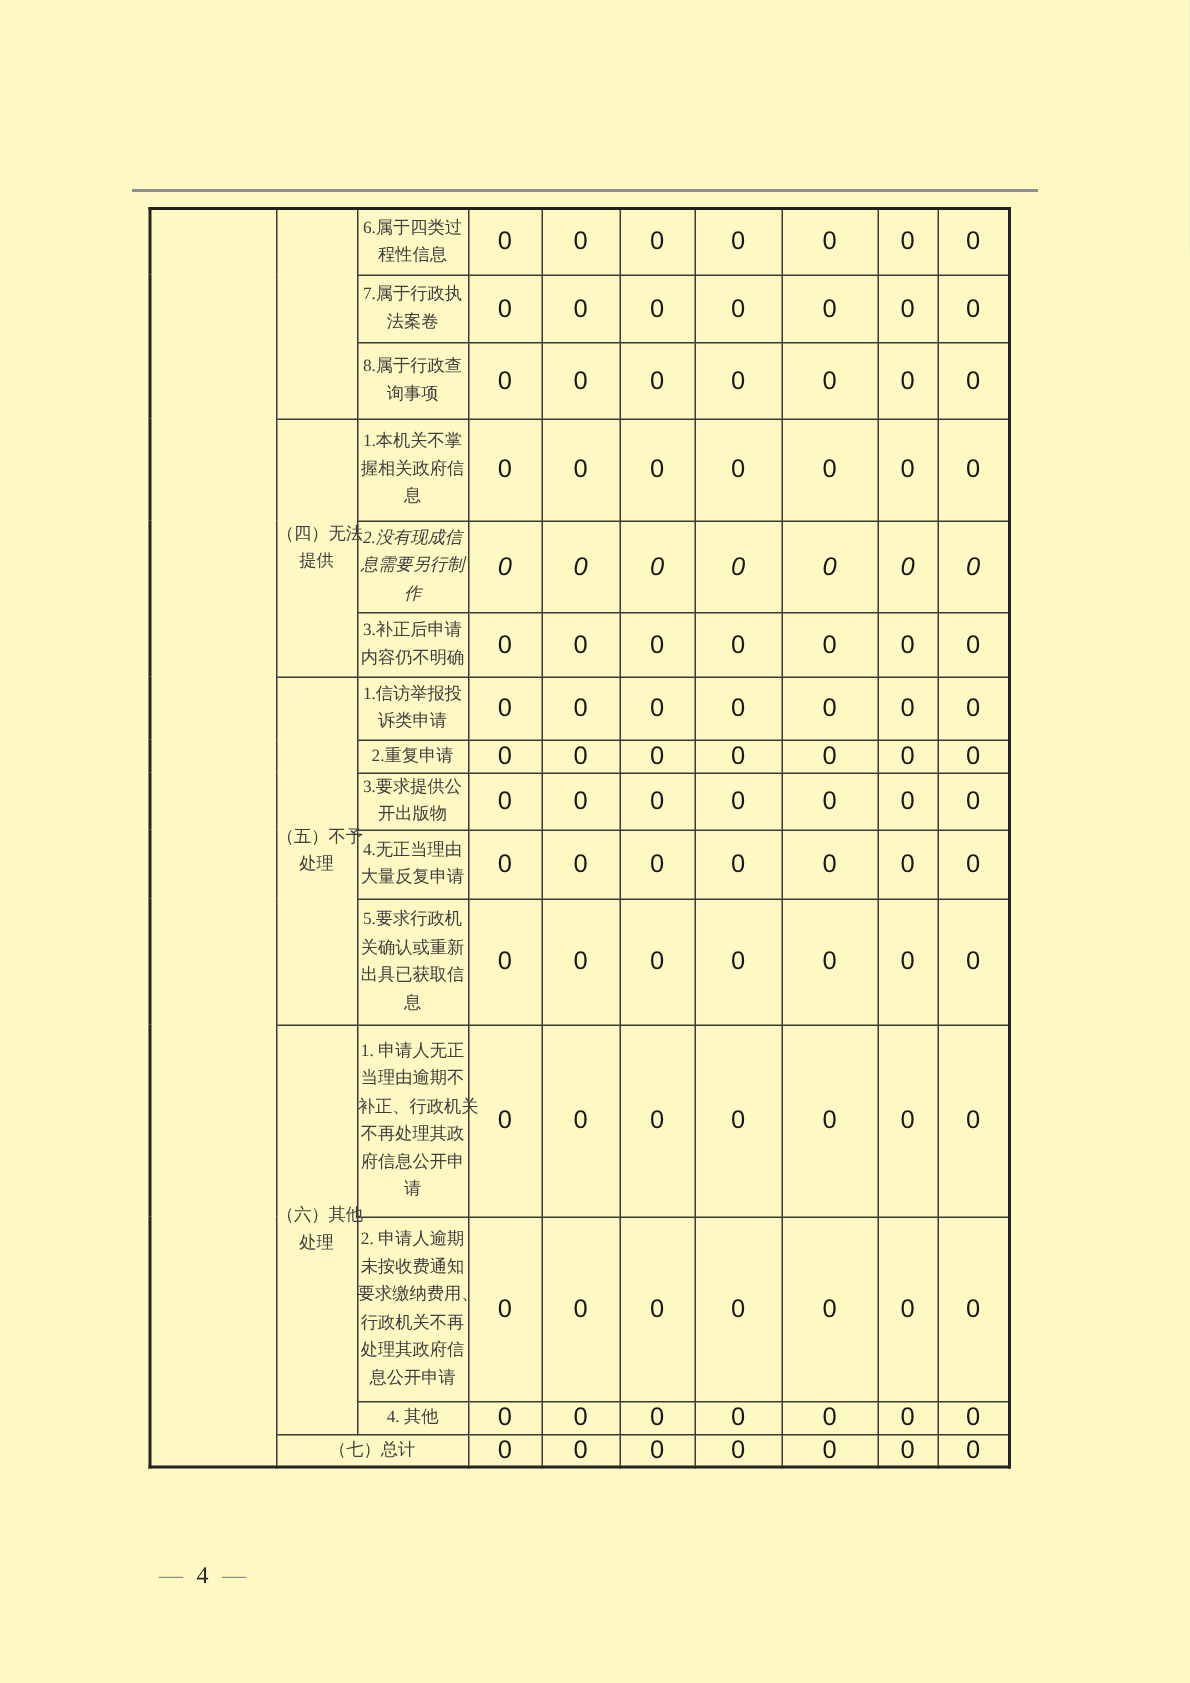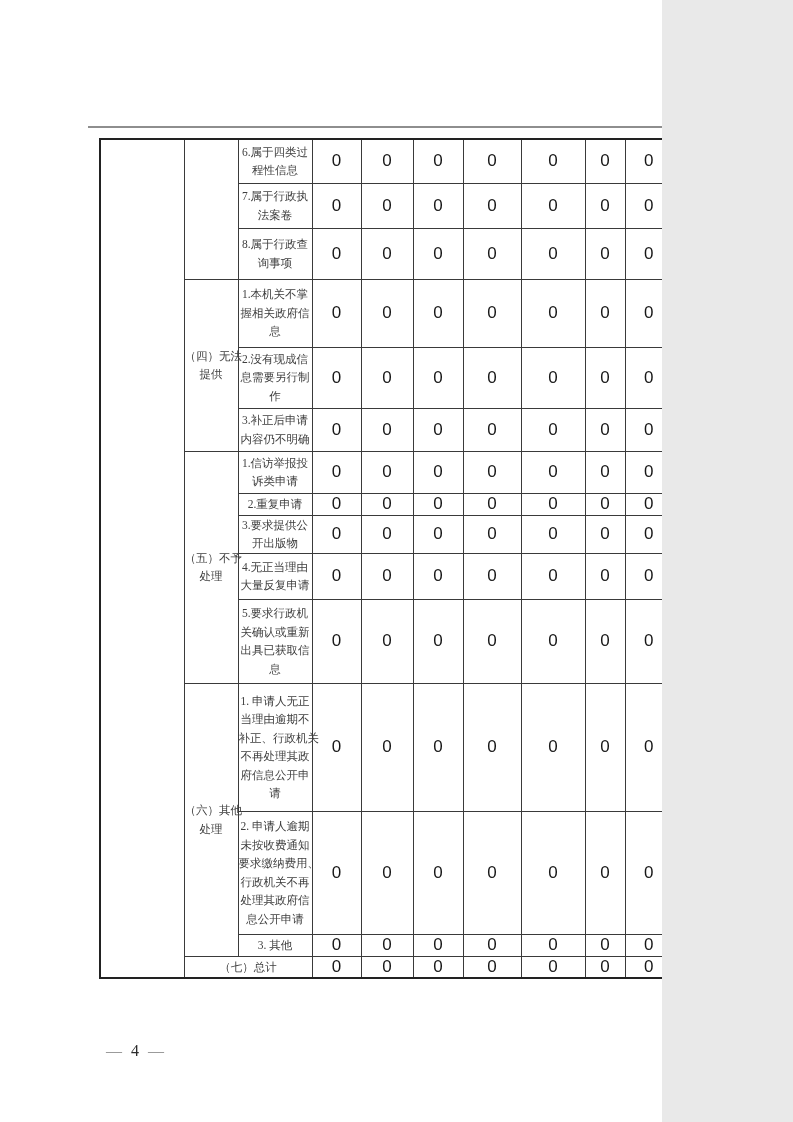--- a/index.html
+++ b/index.html
@@ -1,19 +1,19 @@
 <!DOCTYPE html>
 <html><head>
 <meta charset="utf-8">
 <style>
   html,body{margin:0;padding:0;background:#e9e9e9;}
   .page{
     position:relative;
-    width:662px;height:1122px;
-    background:#ffffff;
+    width:793px;height:1122px;
+    background:#fef9c3;
     font-family:"Liberation Serif","DejaVu Serif",serif;
     overflow:hidden;
   }
   .top-rule{
     position:absolute;
     left:88px;top:126px;width:604px;height:0;
     border-top:2px solid #8e8e8e;
   }
   table.report{
     position:absolute;
@@ -107,21 +107,21 @@
           <td class="lab" rowspan="3">（四）无法<br>提供</td>
           <td class="lab">1.本机关不掌<br>握相关政府信<br>息</td>
           <td class="val">0</td>
           <td class="val">0</td>
           <td class="val">0</td>
           <td class="val">0</td>
           <td class="val">0</td>
           <td class="val">0</td>
           <td class="val">0</td>
         </tr>
-        <tr style="height: 61px;">
+        <tr style="height: 61px; font-style: italic;">
           <td class="lab">2.没有现成信<br>息需要另行制<br>作</td>
           <td class="val">0</td>
           <td class="val">0</td>
           <td class="val">0</td>
           <td class="val">0</td>
           <td class="val">0</td>
           <td class="val">0</td>
           <td class="val">0</td>
         </tr>
         <tr style="height: 43px; margin-left: 33px;">
@@ -200,21 +200,21 @@
           <td class="lab">2. 申请人逾期<br>未按收费通知<br>要求缴纳费用、<br>行政机关不再<br>处理其政府信<br>息公开申请</td>
           <td class="val">0</td>
           <td class="val">0</td>
           <td class="val">0</td>
           <td class="val">0</td>
           <td class="val">0</td>
           <td class="val">0</td>
           <td class="val">0</td>
         </tr>
         <tr style="height: 22px;">
-          <td class="lab">3. 其他</td>
+          <td class="lab">4. 其他</td>
           <td class="val">0</td>
           <td class="val">0</td>
           <td class="val">0</td>
           <td class="val">0</td>
           <td class="val">0</td>
           <td class="val">0</td>
           <td class="val">0</td>
         </tr>
         <tr style="height: 22px; margin-left: 36px;">
           <td class="lab" colspan="2">（七）总计</td>

